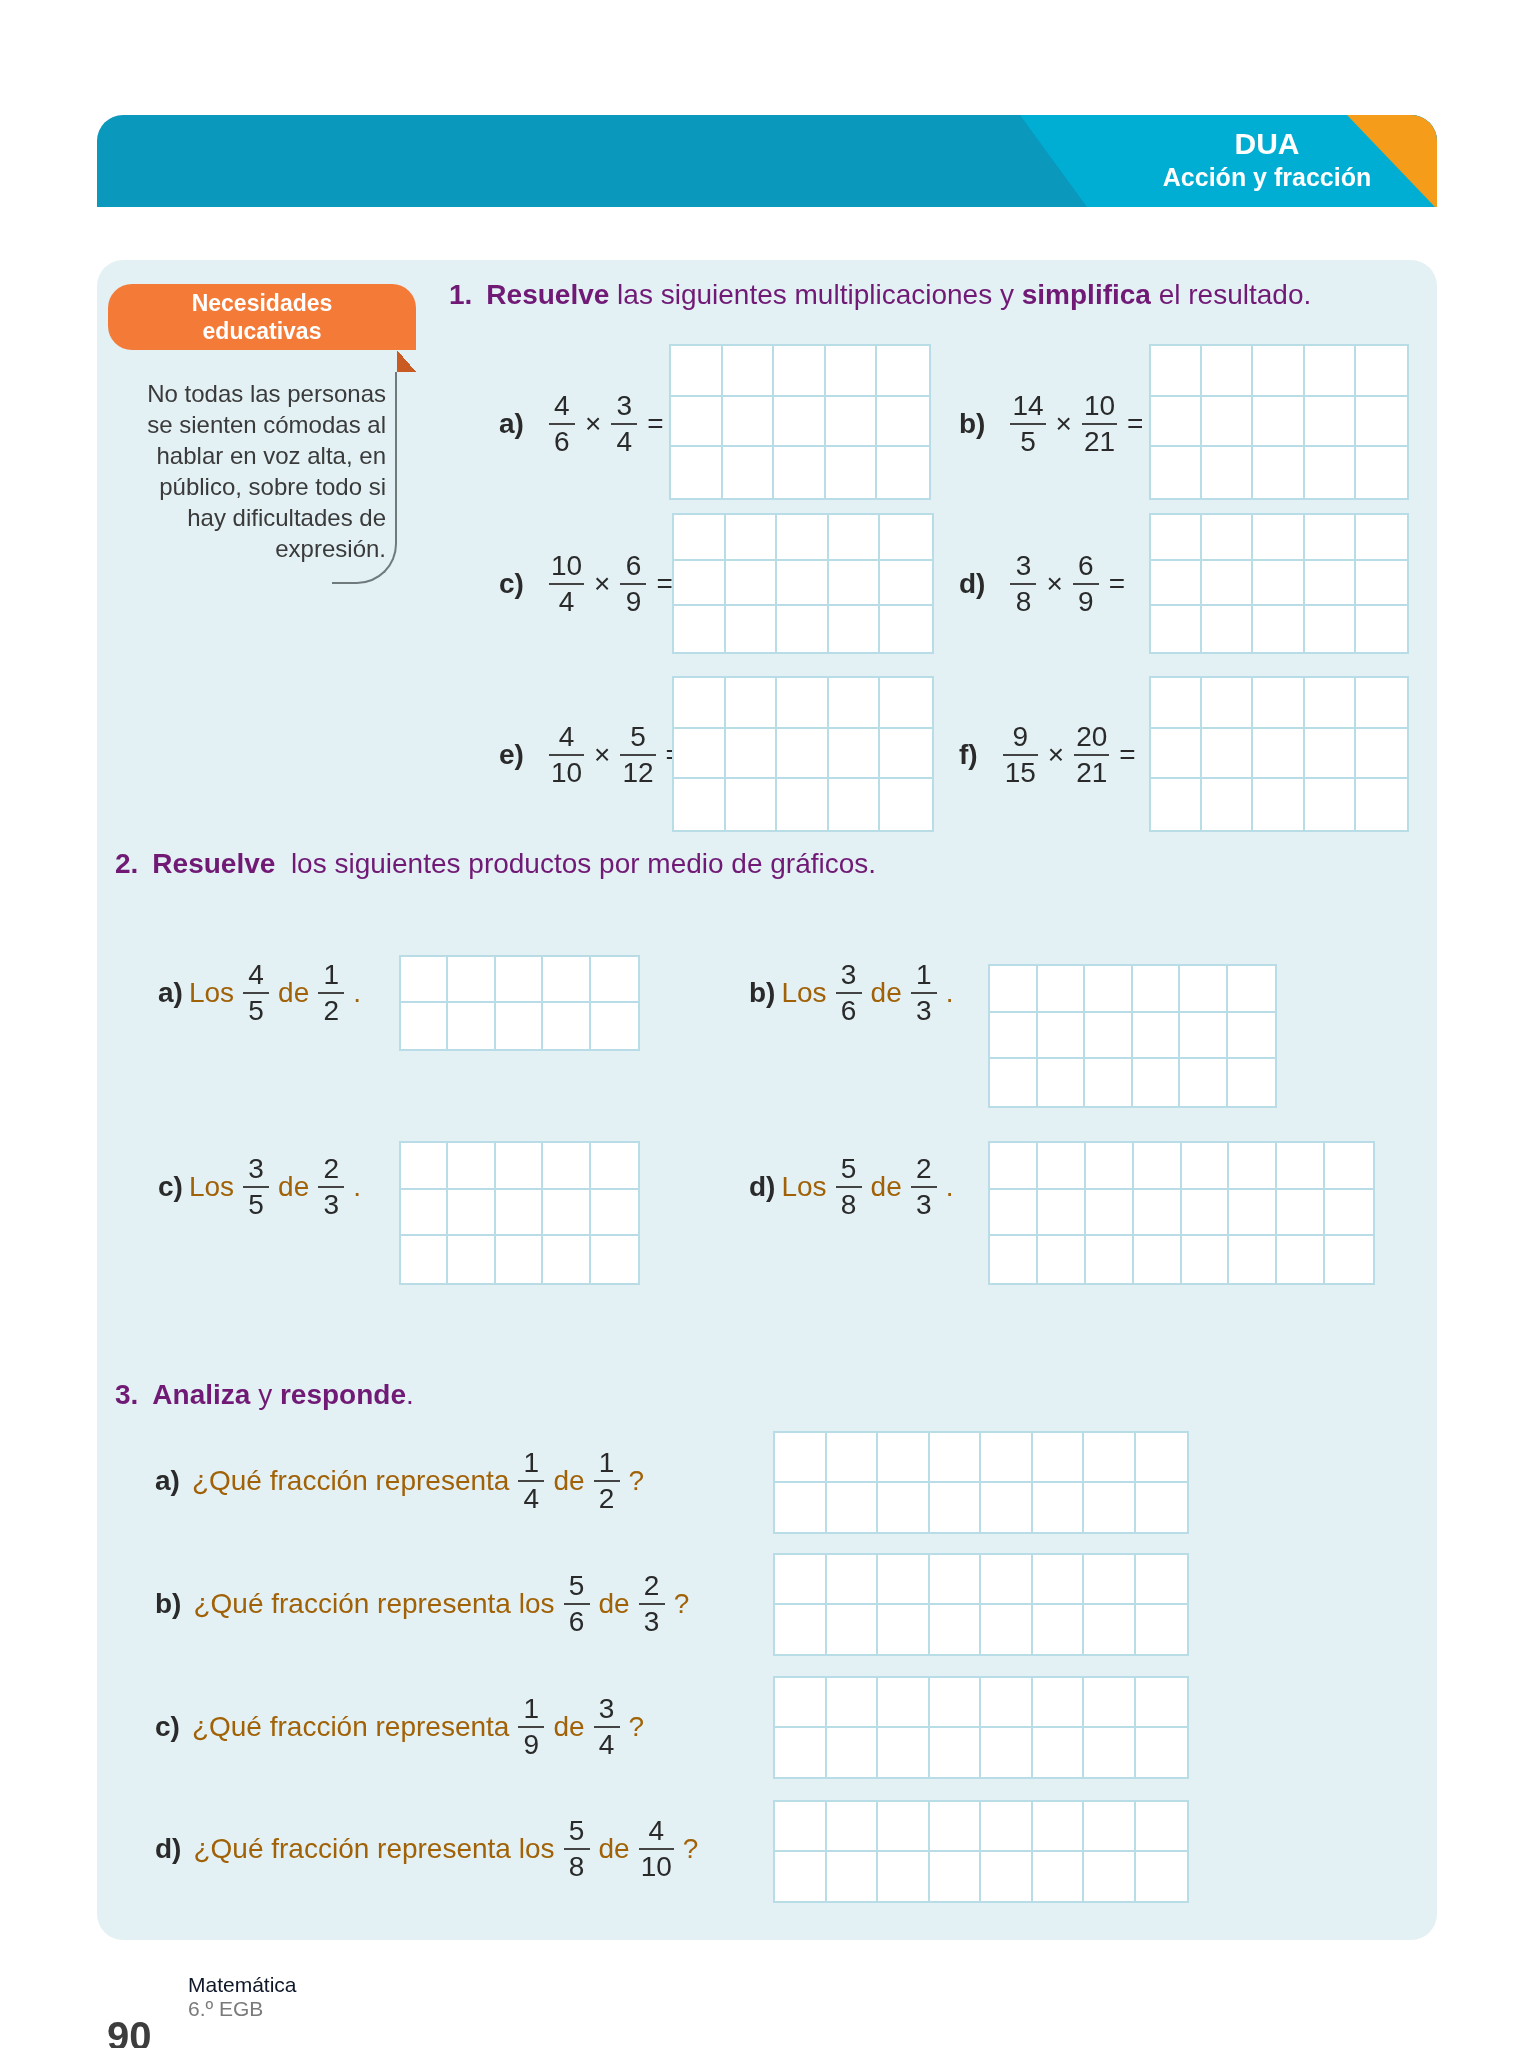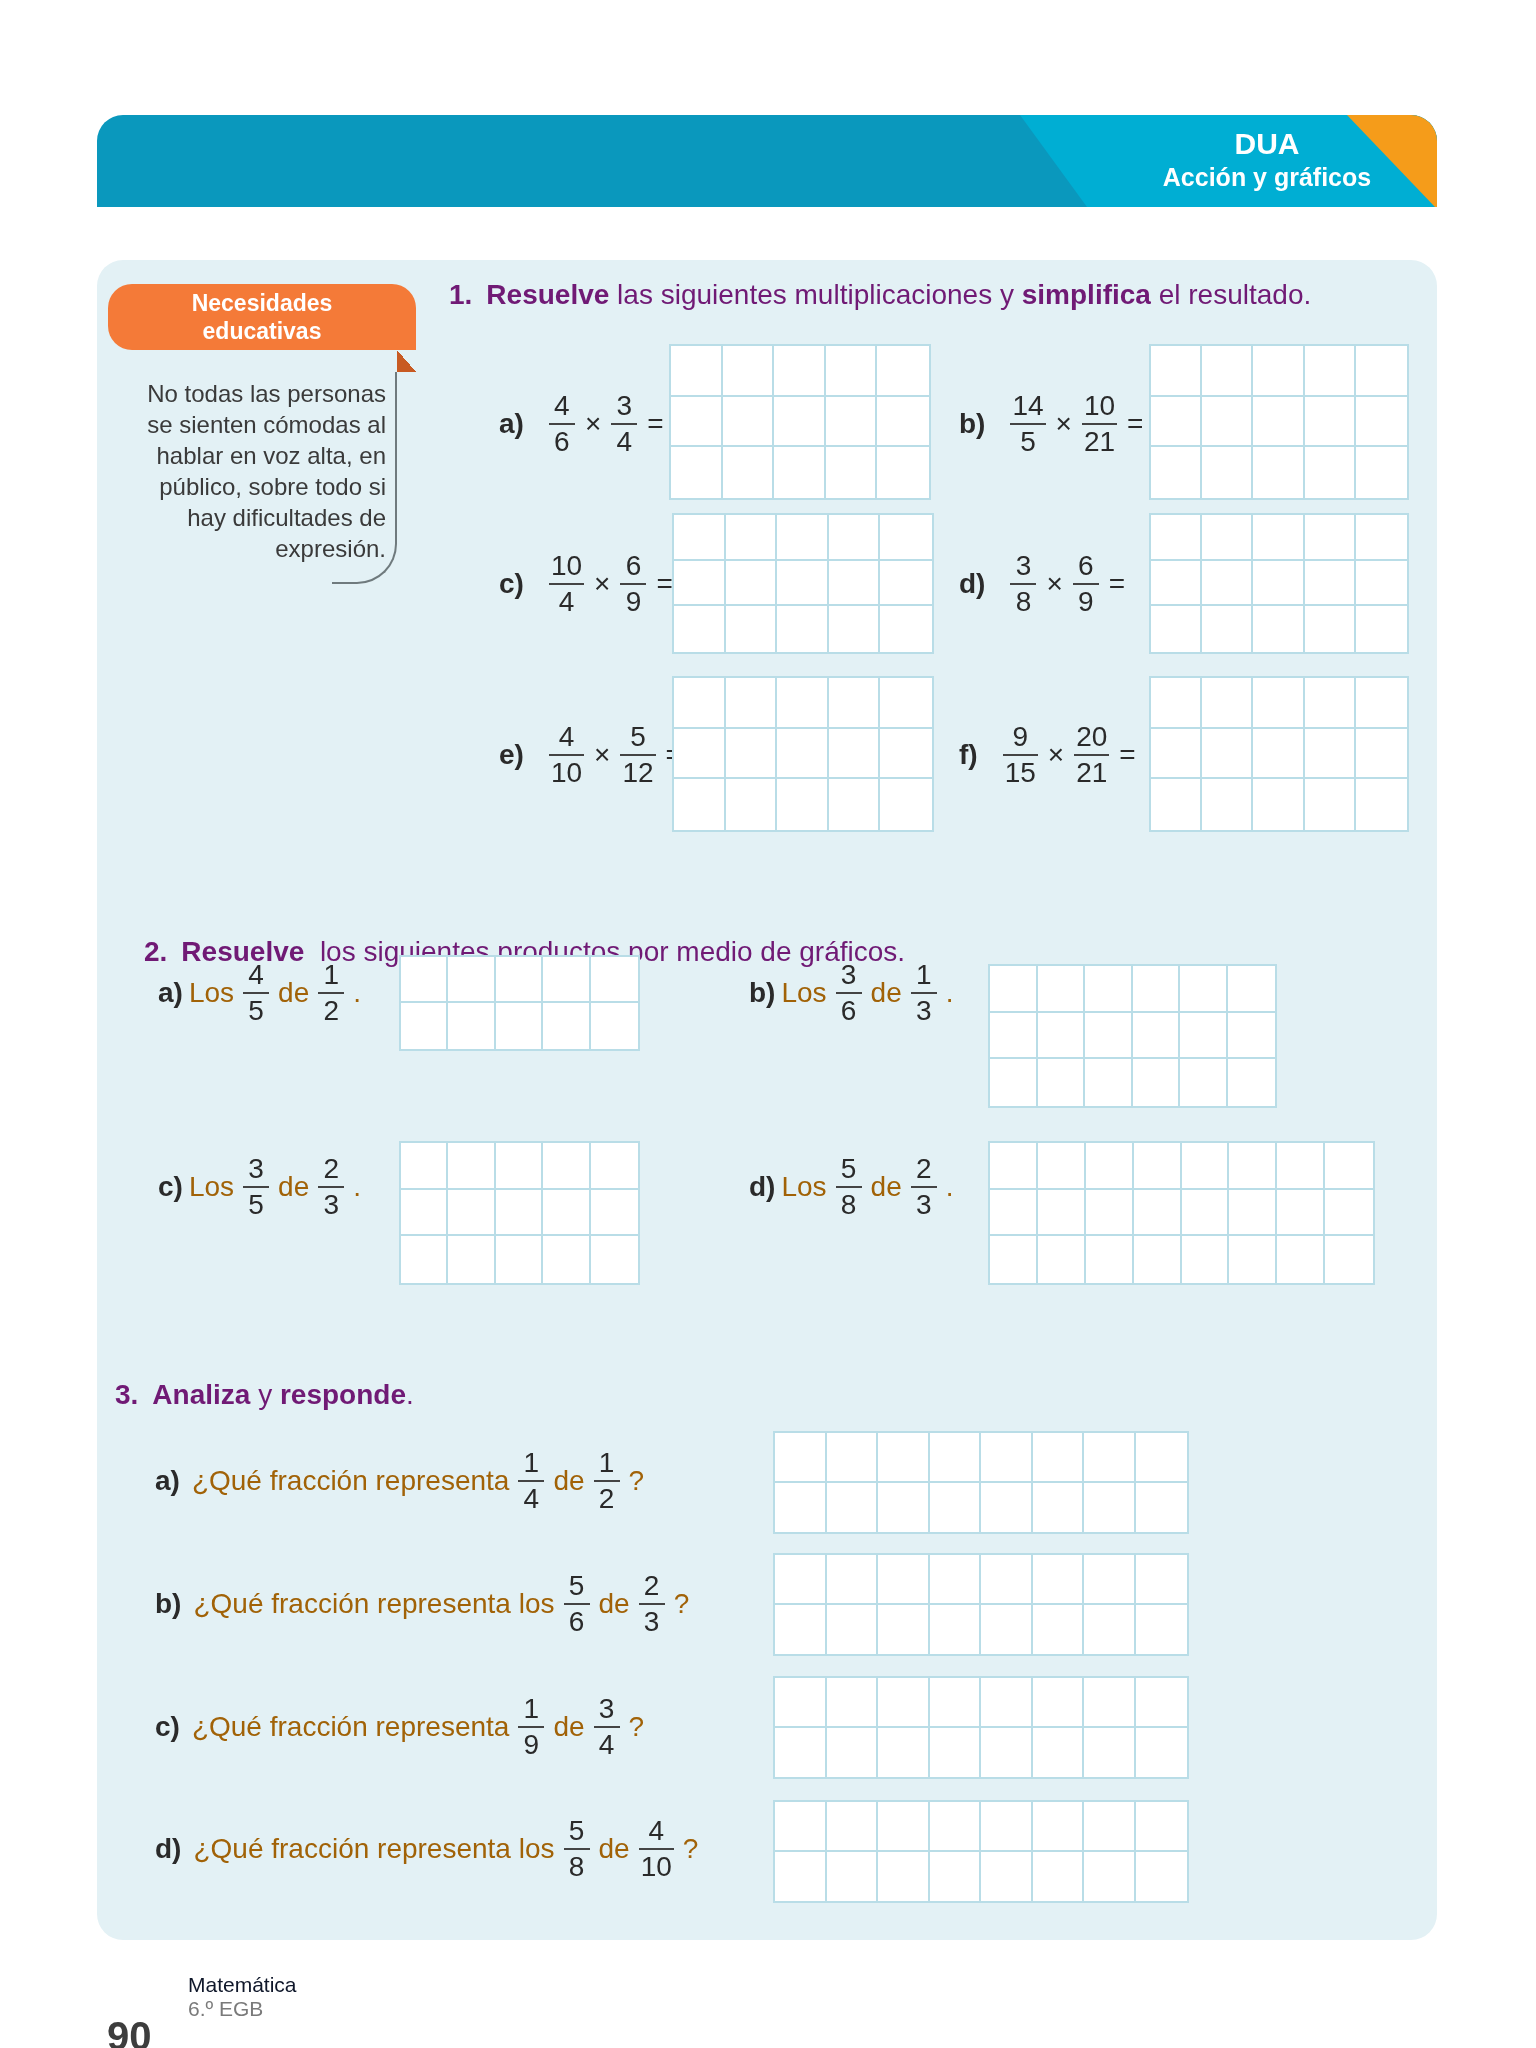--- a/index.html
+++ b/index.html
@@ -41,21 +41,21 @@
   .ft1{left:188px;top:1973px;font-size:21px;color:#0f172a;}
   .ft2{left:188px;top:1997px;font-size:21px;color:#7a7a7a;}
 </style>
 </head>
 <body>
 
 <div class="abs hdr">
   <div class="band2"></div>
   <div class="band3"></div>
   <div class="abs hdr-dua">DUA</div>
-  <div class="abs hdr-sub">Acción y gráficos</div>
+  <div class="abs hdr-sub">Acción y fracción</div>
 </div>
 
 <div class="abs panel"></div>
 
 <div class="abs tab">
   <div>Necesidades</div>
   <div>educativas</div>
 </div>
 <div class="abs fold2"></div>
 <div class="abs noteline"></div>
@@ -266,21 +266,21 @@
       <div class="c" style=""></div>
       <div class="c" style="border-right:none;"></div>
       <div class="c" style="border-bottom:none;"></div>
       <div class="c" style="border-bottom:none;"></div>
       <div class="c" style="border-bottom:none;"></div>
       <div class="c" style="border-bottom:none;"></div>
       <div class="c" style="border-right:none;border-bottom:none;"></div>
     </div>
   </div>
 
-<div class="abs qhead" style="left:115px;top:936px;margin-left:29px;">
+<div class="abs qhead" style="left:115px;top:848px;">
   <span class="qnum">2.</span><b>Resuelve</b><span style="white-space:pre">  los siguientes productos por medio de gráficos.</span>
 </div>
 <div id="q2-items">
     <div class="abs expr" style="left:158px;top:959px;height:68px;">
       <span class="lbl">a)</span>
       <span class="txt">Los</span>
       <span class="frac">
         <span class="n">4</span>
         <span class="bar"></span>
         <span class="n">5</span>

